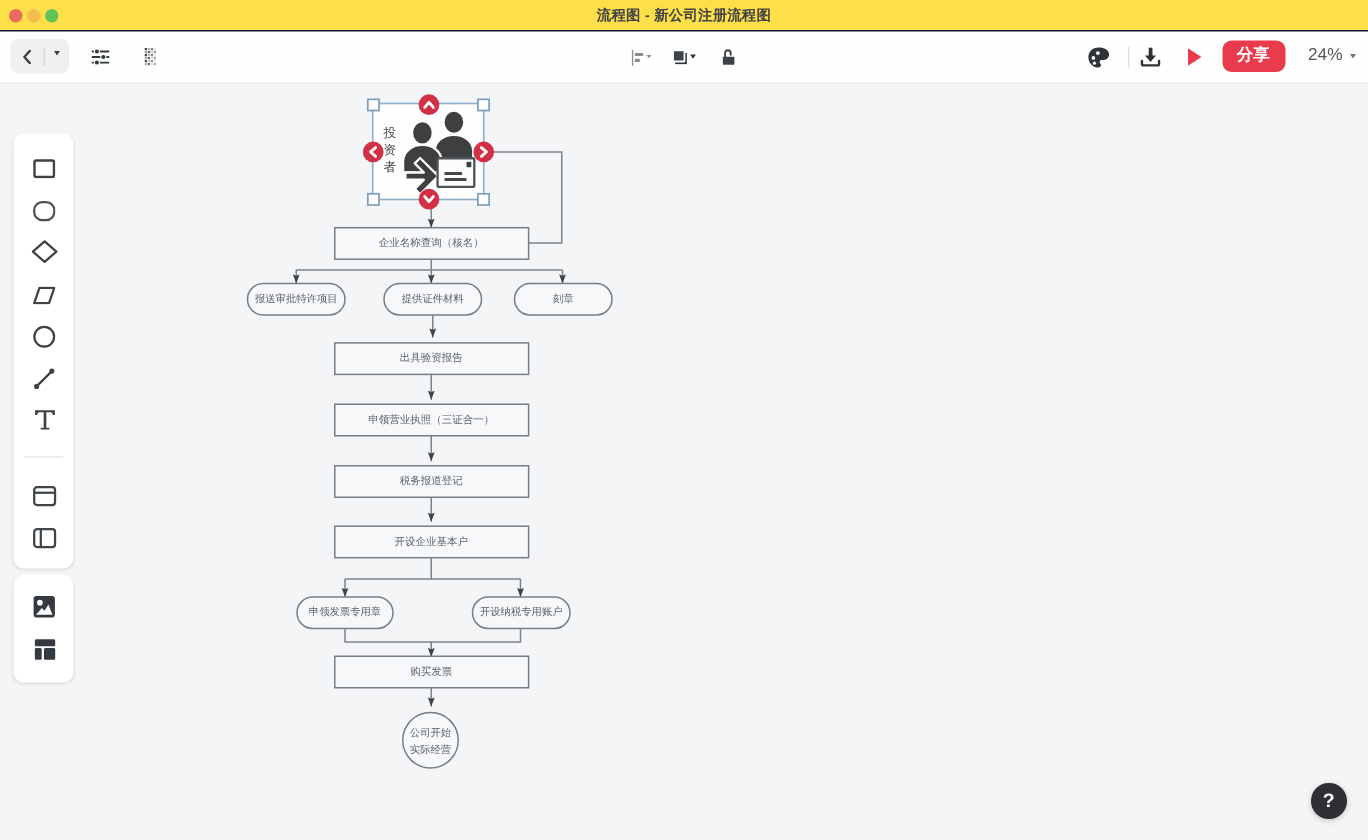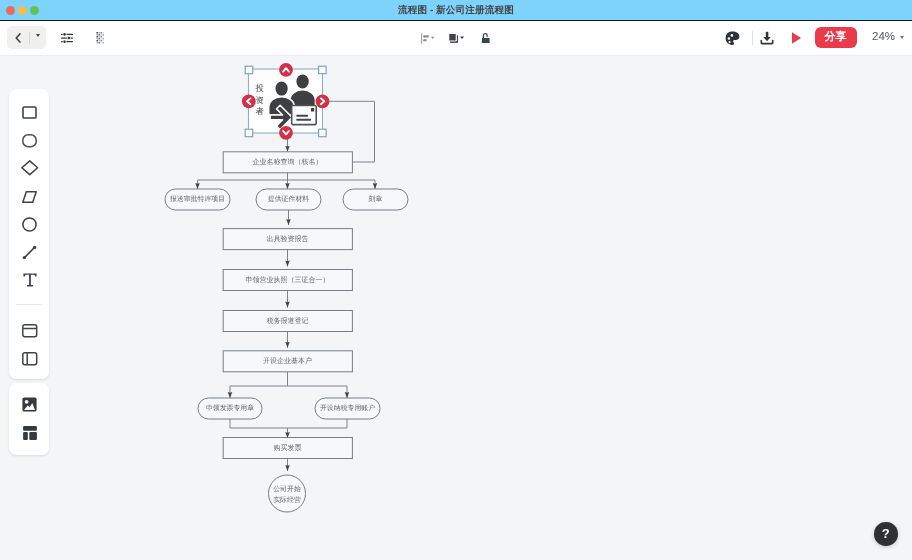--- a/index.html
+++ b/index.html
@@ -3,21 +3,21 @@
 <meta charset="utf-8">
 <style>
   html,body{margin:0;padding:0;}
   body{width:912px;height:560px;overflow:hidden;background:#f4f5f7;
        font-family:"Liberation Sans","DejaVu Sans",sans-serif;
        -webkit-font-smoothing:antialiased;text-rendering:geometricPrecision;}
   .app{position:relative;width:912px;height:560px;overflow:hidden;}
 
   
   .titlebar{position:absolute;left:0;top:0;width:912px;height:20px;
-    background:#7dd3fc;border-bottom:2px solid #0f172a;}
+    background:#fde047;border-bottom:2px solid #0f172a;}
   .lights{position:absolute;left:6px;top:6px;display:flex;gap:3px;}
   .light{width:9px;height:9px;border-radius:50%;}
   .l-red{background:#ec6a5f;}
   .l-yel{background:#f4bd4f;}
   .l-grn{background:#61c454;}
   .wtitle{position:absolute;left:0;top:0;width:912px;height:20px;line-height:21px;
     text-align:center;font-size:9.6px;color:#434347;font-weight:700;letter-spacing:.15px;}
 
   
   .toolbar{position:absolute;left:0;top:21px;width:912px;height:34px;background:#fefefe;

